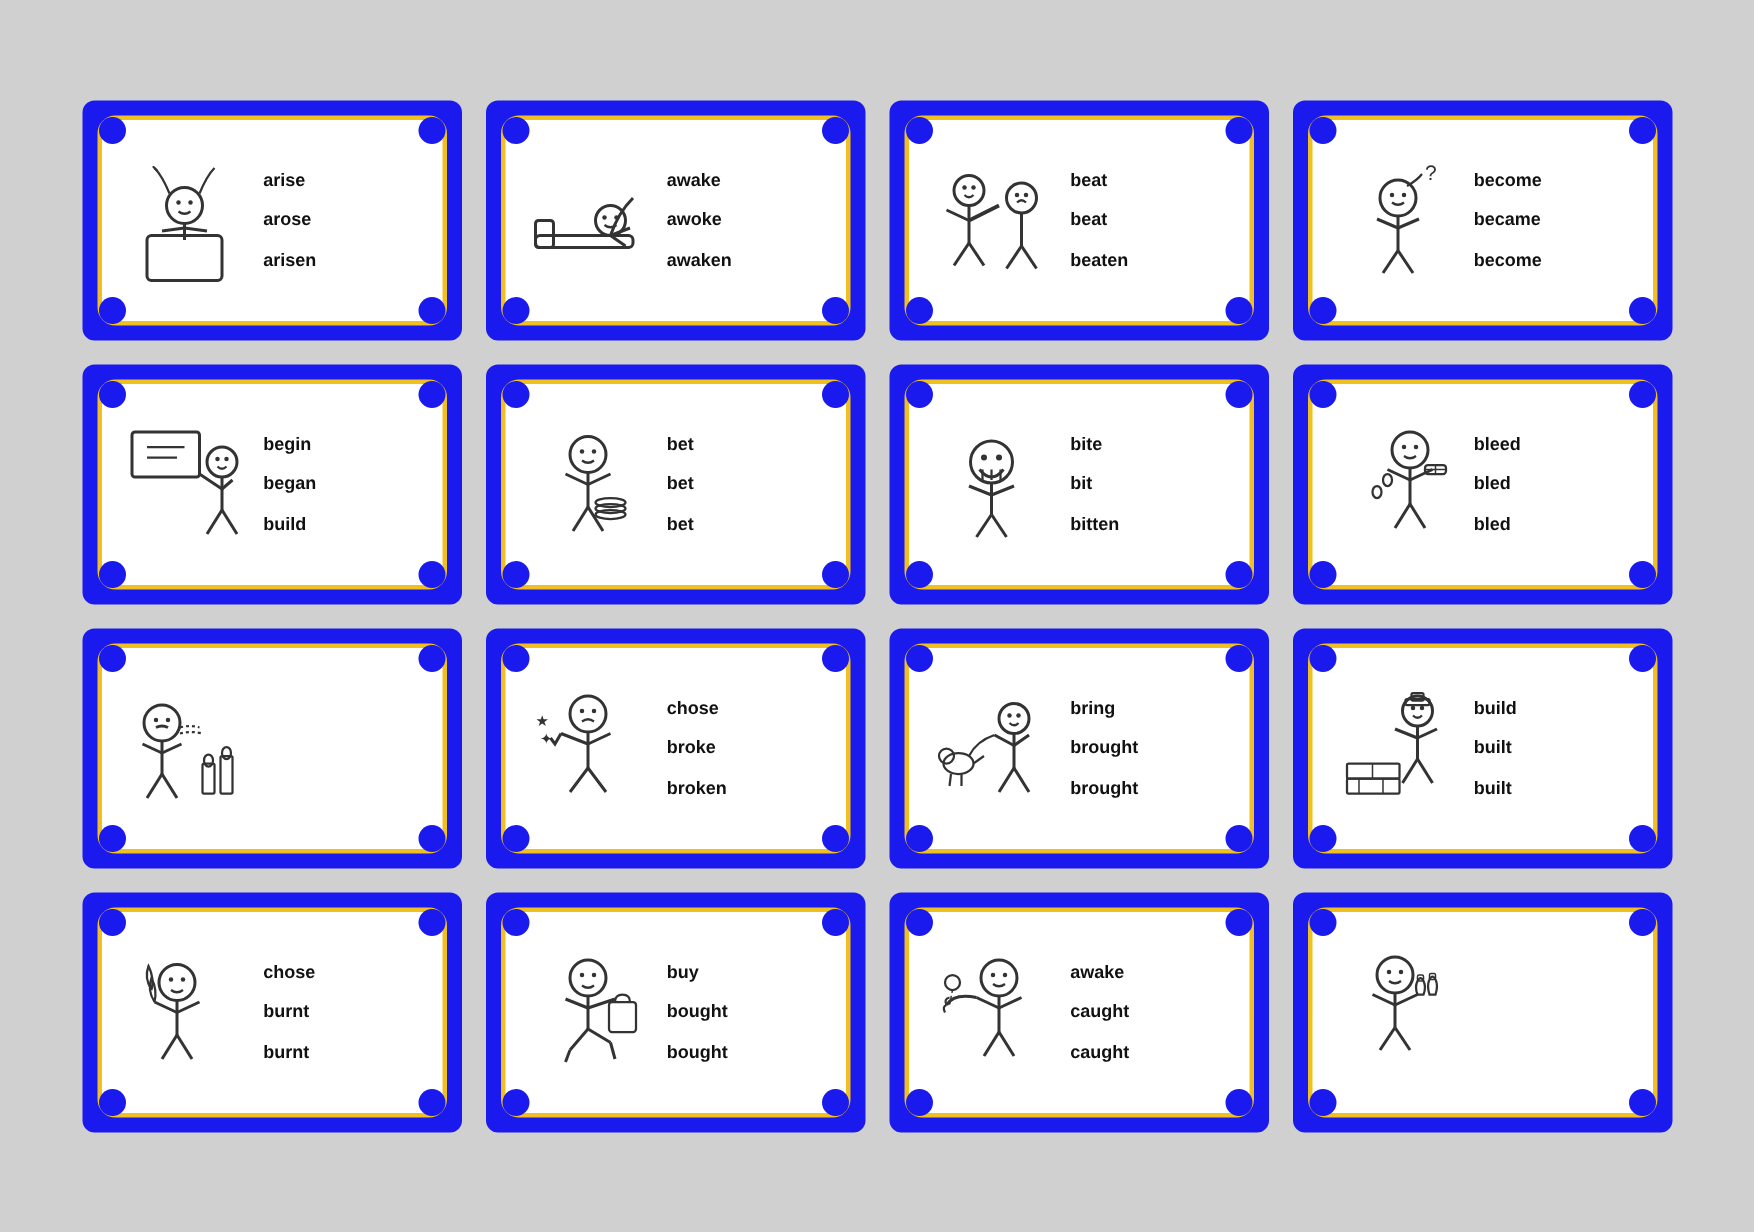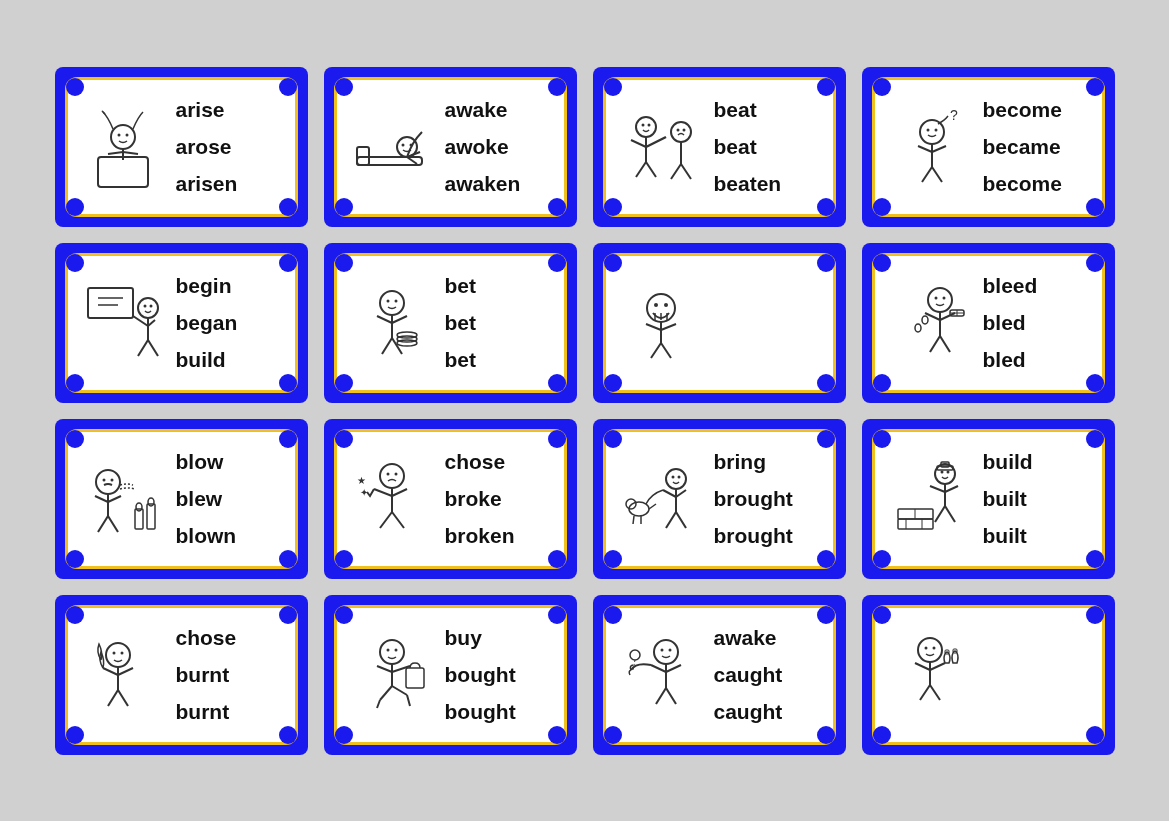--- a/index.html
+++ b/index.html
@@ -84,21 +84,21 @@
       color: #999;
     }
     .card-words {
       flex: 1;
       display: flex;
       flex-direction: column;
       gap: 12px;
       padding-left: 8px;
     }
     .word {
-      font-size: 21px;
+      font-size: 12px;
       font-weight: bold;
       color: #111;
       line-height: 1.2;
     }
 
     
     .illus {
       width: 80px;
       height: 90px;
     }
@@ -298,20 +298,25 @@
     <line x1="46" y1="35" x2="46" y2="42" stroke="#333" stroke-width="1.5"></line>
     <line x1="40" y1="35" x2="40" y2="42" stroke="#333" stroke-width="1.5"></line>
 
     <line x1="40" y1="44" x2="40" y2="65" stroke="#333" stroke-width="2"></line>
     <line x1="40" y1="52" x2="25" y2="46" stroke="#333" stroke-width="2"></line>
     <line x1="40" y1="52" x2="55" y2="46" stroke="#333" stroke-width="2"></line>
     <line x1="40" y1="65" x2="30" y2="80" stroke="#333" stroke-width="2"></line>
     <line x1="40" y1="65" x2="50" y2="80" stroke="#333" stroke-width="2"></line>
   </svg>
           </div>
+          <div class="card-words">
+            <div class="word">bite</div>
+            <div class="word">bit</div>
+            <div class="word">bitten</div>
+          </div>
         </div>
       </div>
       <div class="card">
         <div class="card-inner">
           <div class="corner-bl"></div>
           <div class="corner-br"></div>
           <div class="card-illustration">
             <svg viewBox="0 0 80 90" class="illus">
 
     <circle cx="50" cy="22" r="12" fill="none" stroke="#333" stroke-width="2"></circle>
@@ -360,25 +365,20 @@
     <rect x="52" y="55" width="8" height="20" rx="1" fill="none" stroke="#333" stroke-width="1.5"></rect>
     <rect x="64" y="50" width="8" height="25" rx="1" fill="none" stroke="#333" stroke-width="1.5"></rect>
 
     <ellipse cx="56" cy="53" rx="3" ry="4" fill="none" stroke="#333" stroke-width="1.5"></ellipse>
     <ellipse cx="68" cy="48" rx="3" ry="4" fill="none" stroke="#333" stroke-width="1.5"></ellipse>
 
     <path d="M37 31 Q44 29 50 31" fill="none" stroke="#333" stroke-width="1.5" stroke-dasharray="2,2"></path>
     <path d="M37 35 Q44 33 52 35" fill="none" stroke="#333" stroke-width="1.5" stroke-dasharray="2,2"></path>
   </svg>
           </div>
-          <div class="card-words">
-            <div class="word">blow</div>
-            <div class="word">blew</div>
-            <div class="word">blown</div>
-          </div>
         </div>
       </div>
       <div class="card">
         <div class="card-inner">
           <div class="corner-bl"></div>
           <div class="corner-br"></div>
           <div class="card-illustration">
             <svg viewBox="0 0 80 90" class="illus">
 
     <circle cx="40" cy="22" r="12" fill="none" stroke="#333" stroke-width="2"></circle>

